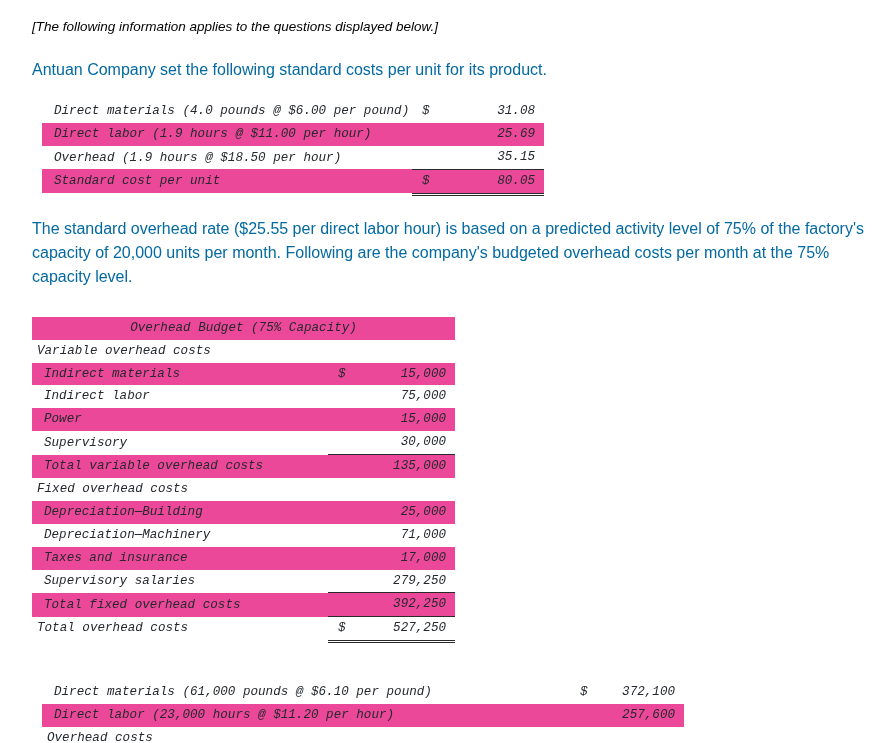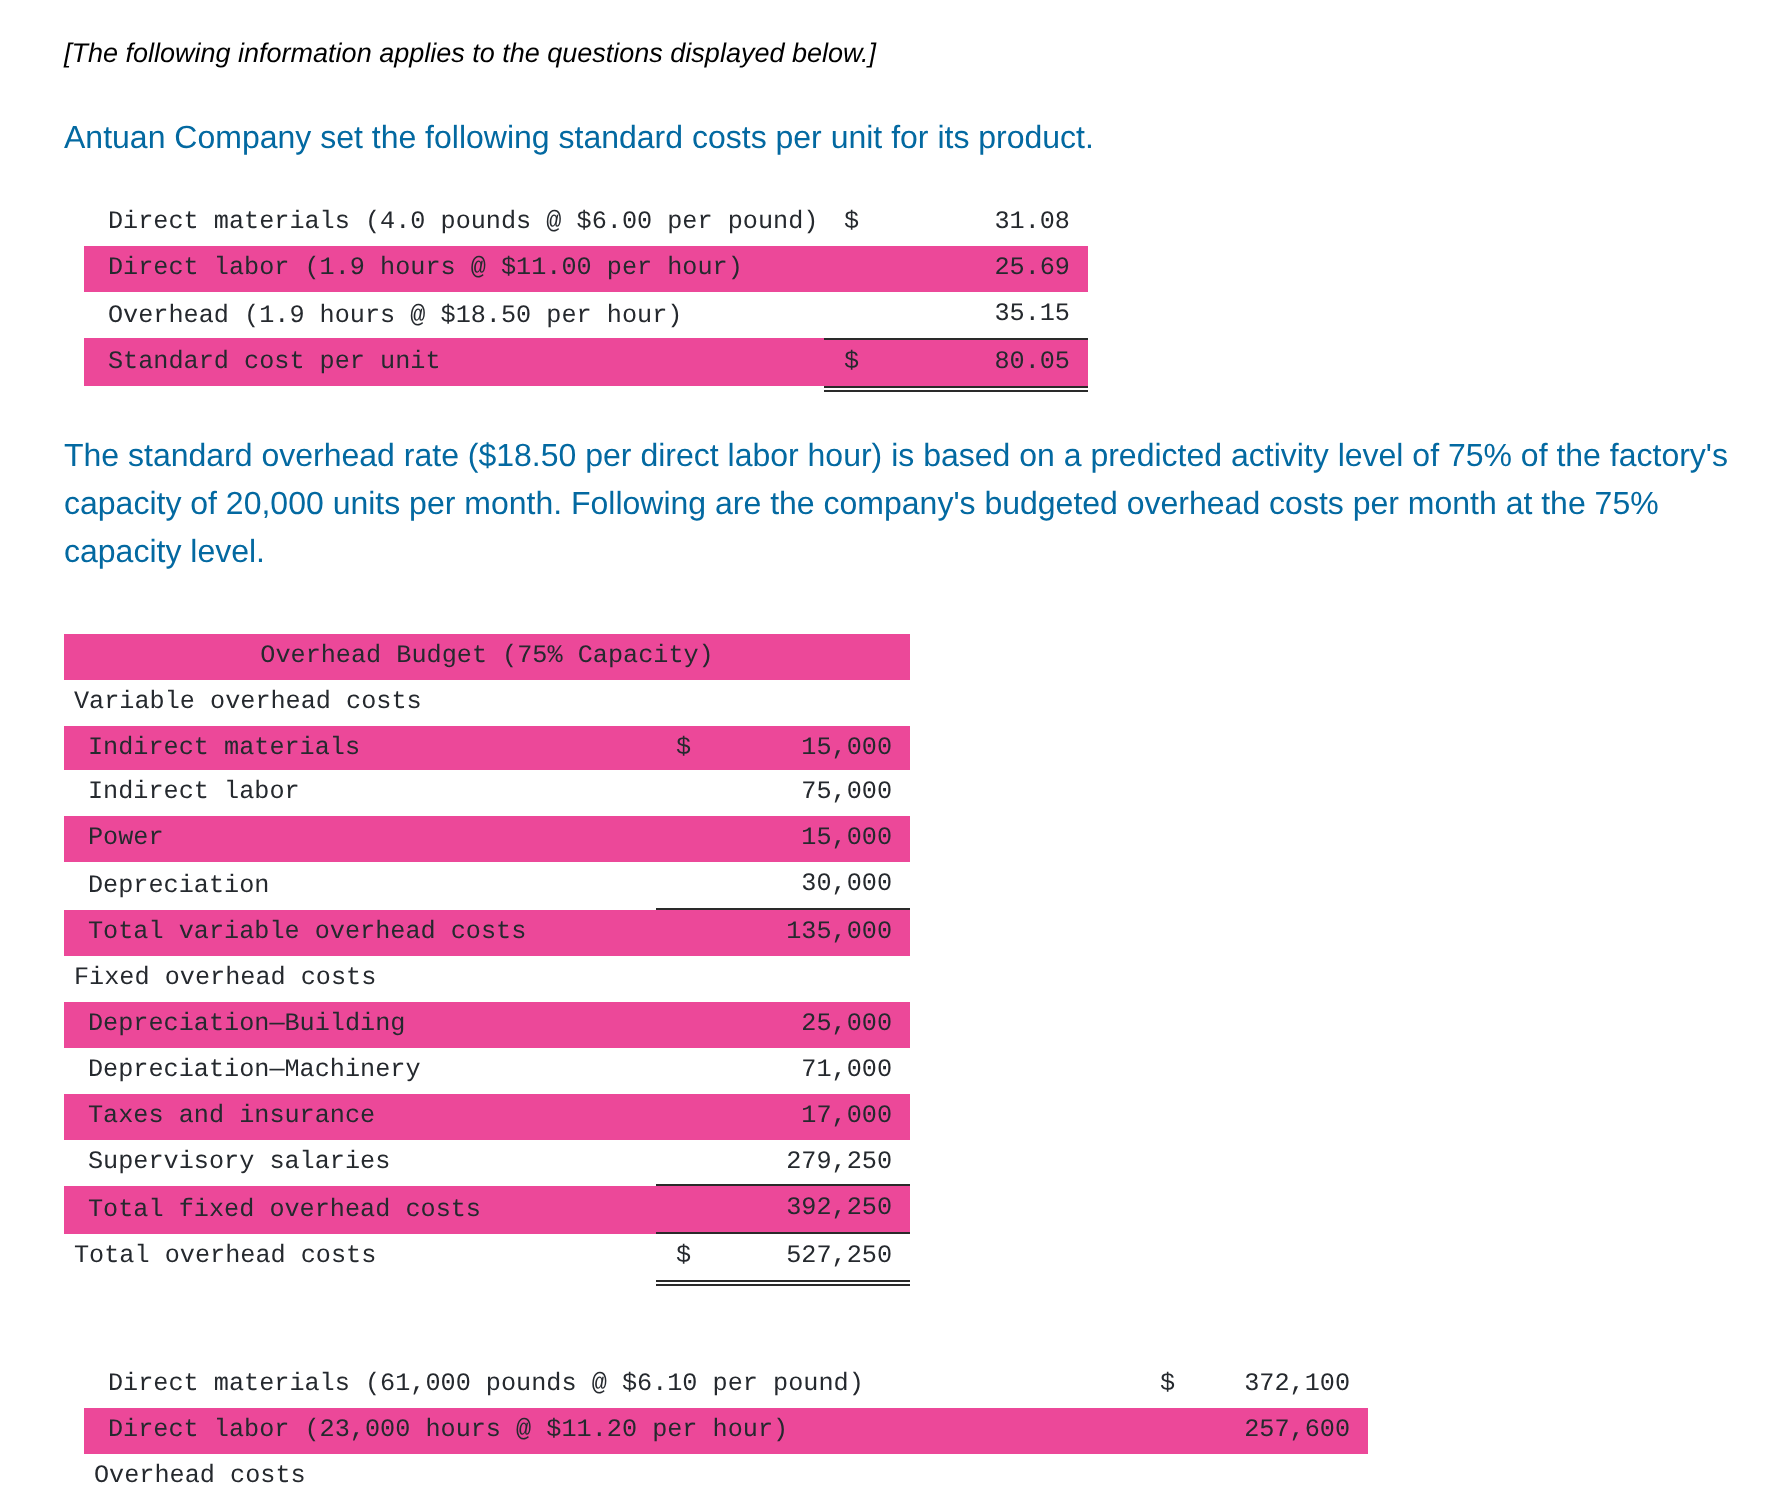--- a/index.html
+++ b/index.html
@@ -38,20 +38,21 @@
   }
   .para-lead { margin-bottom: 18px; }
 
   
   .ftable {
     border-collapse: collapse;
     font-family: "Liberation Mono", "DejaVu Sans Mono", monospace;
     font-size: 12.6px;
     color: #25292e;
     table-layout: fixed;
+    font-style: italic;
   }
   .ftable td {
     padding: 2px 0 2px 0;
     vertical-align: bottom;
     white-space: pre;
     line-height: 1.5;
   }
   .ftable tr.shade { background: #ec4899; }
 
   td.label { padding-left: 12px; }
@@ -137,21 +138,21 @@
       </tr>
       <tr class="shade">
         <td class="label">Standard cost per unit</td>
         <td class="num rule-top dbl-bot"><span class="cur">$</span><span>80.05</span></td>
       </tr>
     </tbody>
   </table>
 
   <div class="sec-gap"></div>
 
-  <div class="para">The standard overhead rate ($18.50 per direct labor hour) is based on a predicted activity level of 75% of the factory's capacity of 20,000 units per month. Following are the company's budgeted overhead costs per month at the 75% capacity level.</div>
+  <div class="para">The standard overhead rate ($25.55 per direct labor hour) is based on a predicted activity level of 75% of the factory's capacity of 20,000 units per month. Following are the company's budgeted overhead costs per month at the 75% capacity level.</div>
 
   <div class="sec-gap-lg"></div>
 
   <table class="ftable" id="overhead-budget-table">
     <colgroup>
         <col class="c-label">
         <col class="c-amt">
       </colgroup>
     <tbody>
       <tr>
@@ -169,21 +170,21 @@
       </tr>
       <tr>
         <td class="label">Indirect labor</td>
         <td class="num"><span class="cur"></span><span>75,000</span></td>
       </tr>
       <tr class="shade">
         <td class="label">Power</td>
         <td class="num"><span class="cur"></span><span>15,000</span></td>
       </tr>
       <tr>
-        <td class="label">Depreciation</td>
+        <td class="label">Supervisory</td>
         <td class="num"><span class="cur"></span><span>30,000</span></td>
       </tr>
       <tr class="shade">
         <td class="label">Total variable overhead costs</td>
         <td class="num rule-top"><span class="cur"></span><span>135,000</span></td>
       </tr>
 
       <tr>
         <td class="label" style="padding-left:5px;">Fixed overhead costs</td>
         <td class="num"></td>

